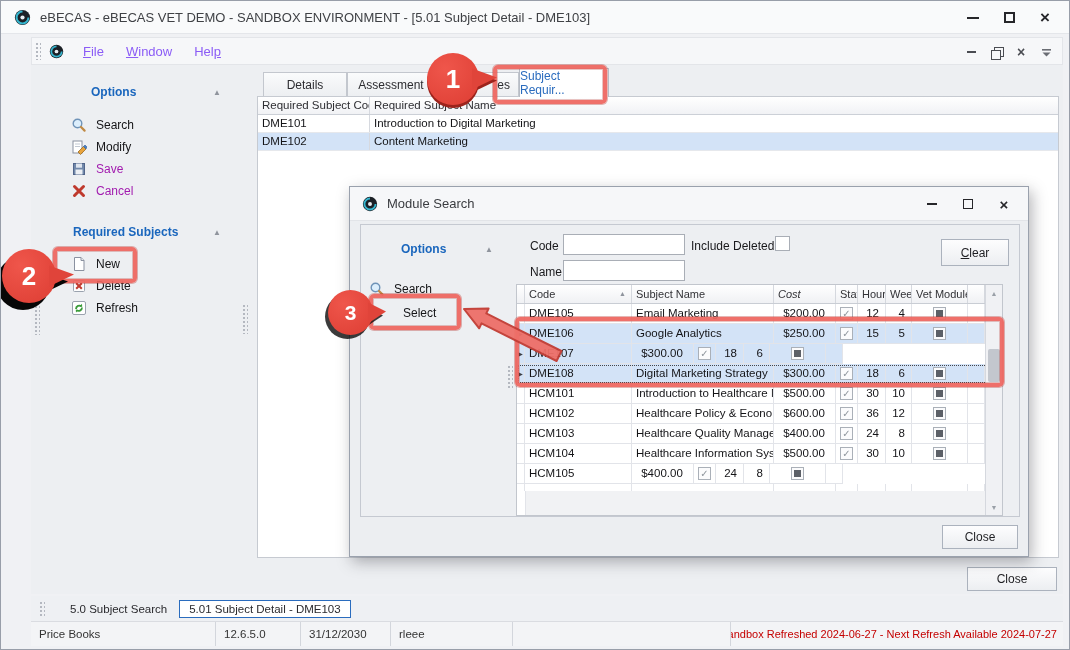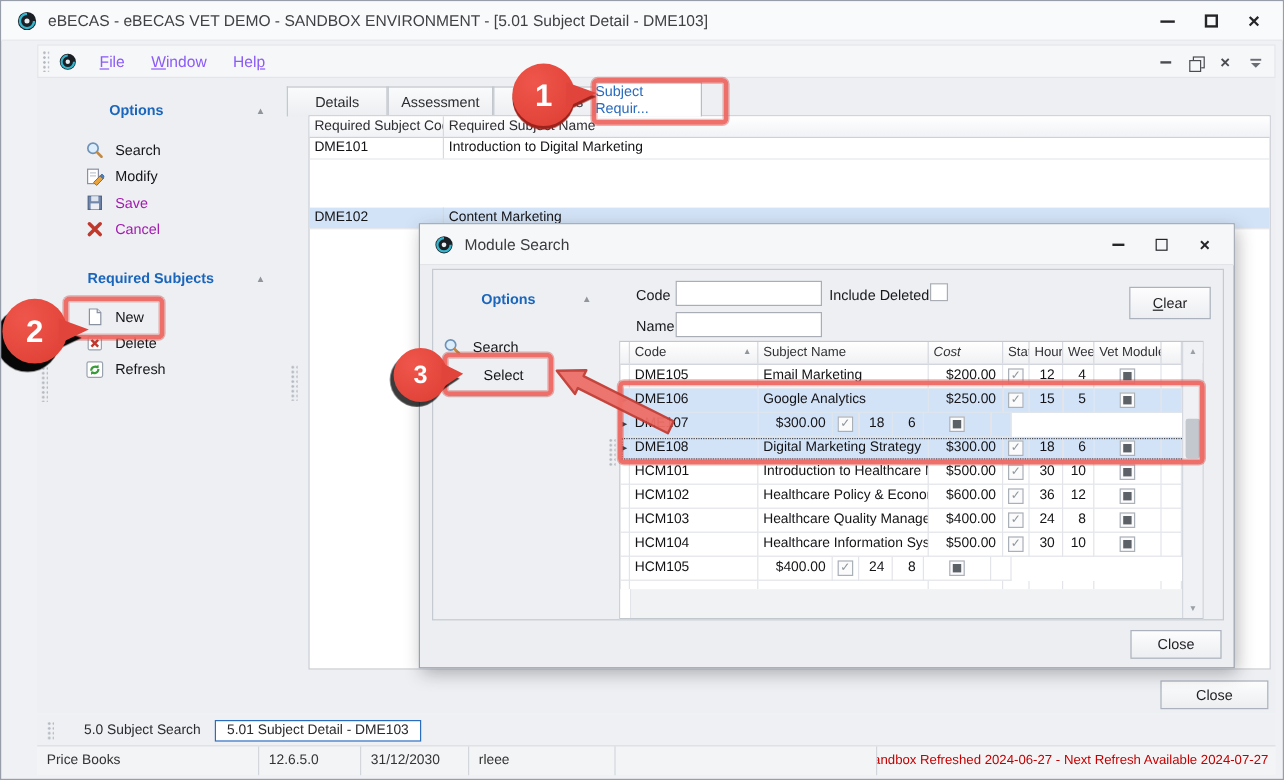--- a/index.html
+++ b/index.html
@@ -36,35 +36,35 @@
 
 
 .side-header { position:absolute; width:130px; display:flex; justify-content:space-between; align-items:center; font-size:12px; font-weight:bold; color:#1a66bd; }
 .side-arrow { color:#8f949d; font-size:8px; }
 .side-items { position:absolute; display:flex; flex-direction:column; gap:3px; }
 .side-item { display:flex; align-items:center; gap:9px; height:19px; font-size:12px; color:#151518; white-space:nowrap; }
 .side-item.disabled { color:#a21caf; }
 .side-item svg { flex:0 0 16px; }
 
 
-.tabs { position:absolute; left:208px; top:3px; display:flex; align-items:flex-end; height:29px; }
+.tabs { position:absolute; left:232px; top:3px; display:flex; align-items:flex-end; height:29px; }
 .tab { height:25px; display:flex; align-items:center; justify-content:center; font-size:12px; color:#2c2c30; background:linear-gradient(#fafbfc,#eceef1); border:1px solid #c3c7ce; border-bottom:none; }
 .tab.selected { height:29px; background:#fff; color:#2a6cbe; border:1px solid #b7bcc5; border-bottom:none; position:relative; z-index:2; }
 .tab.partial { justify-content:flex-end; padding-right:8px; overflow:hidden; }
 
 .tabpage { position:absolute; left:226px; top:31px; width:802px; height:462px; background:#fff; border:1px solid #c6cad1; }
 
 
 .req-header { display:flex; height:18px; background:linear-gradient(#ffffff,#f1f2f5); border-bottom:1px solid #ccd0d7; font-size:11.5px; color:#2e2e32; }
 .req-header > div { padding:2px 0 0 4px; overflow:hidden; white-space:nowrap; }
 .req-c1 { width:112px; border-right:1px solid #d6d9df; flex:none; }
 .req-c2 { flex:1; }
 .req-row { display:flex; height:18px; font-size:11.5px; color:#141417; border-bottom:1px solid #e6e8ec; }
 .req-row > div { padding:2px 0 0 4px; overflow:hidden; white-space:nowrap; }
-.req-row.selected { background:#d3e3f7;margin-top:40px; }
+.req-row.selected { background:#d3e3f7; }
 
 
 .btn { background:linear-gradient(#fdfdfe,#eceef1); border:1px solid #abb2bd; font-size:12px; color:#1f1f23; display:flex; align-items:center; justify-content:center; }
 
 
 .bottomtabs { position:absolute; left:30px; top:595px; width:1032px; height:25px; background:#eef0f3; display:flex; align-items:center; }
 .btab-plain { margin-left:25px; font-size:11.5px; color:#2a2a2e; }
 .btab-active { margin-left:12px; font-size:11.5px; color:#2a2a2e; background:#fff; border:1px solid #2a6cbe; padding:2px 9px; }
 
 
@@ -87,21 +87,21 @@
 
 
 .mtable { position:absolute; left:155px; top:59px; width:487px; height:232px; background:#fff; border:1px solid #c2c6cd; }
 .mt-head { display:flex; height:19px; background:linear-gradient(#ffffff,#f0f1f4); border-bottom:1px solid #c9cdd4; font-size:11px; color:#323236; }
 .mt-head > div { border-right:1px solid #d5d8de; padding:3px 0 0 4px; overflow:hidden; white-space:nowrap; position:relative; }
 .mt-row { display:flex; height:20px; font-size:11.5px; color:#141417; }
 .mt-row > div { border-right:1px solid #e2e4e9; border-bottom:1px solid #e2e4e9; padding:3px 0 0 4px; overflow:hidden; white-space:nowrap; }
 .mt-row.selected > div { background:#d3e3f7; }
 .mt-row.focused { outline:1px dotted #44464c; outline-offset:-2px; }
 .num { text-align:right; padding-right:6px !important; }
-.money { text-align:right; padding-right:5px !important; }
+.money { text-align:center; padding-right:5px !important; }
 .ctr { display:flex; align-items:center; justify-content:center; padding:0 !important; }
 .chk { width:13px; height:13px; border:1px solid #aab0b8; background:#fbfbfc; display:flex; align-items:center; justify-content:center; font-size:10px; color:#8e959c; line-height:1; }
 .vet-sq { width:7px; height:7px; background:#5c6067; }
 .ind { font-size:6px; color:#3c3e44; display:flex; align-items:center; justify-content:center; padding:0 !important; }
 .sortarrow { position:absolute; right:5px; top:5px; font-size:7px; color:#8f949d; }
 .mt-scroll { position:absolute; right:0; top:0; bottom:0; width:17px; background:#f0f1f4; border-left:1px solid #d5d8de; }
 .mt-scroll .sa { position:absolute; left:0; width:16px; height:16px; display:flex; align-items:center; justify-content:center; font-size:7px; color:#9aa0a8; }
 .mt-thumb { position:absolute; left:2px; top:64px; width:12px; height:33px; background:#c3c7ce; border-radius:2px; }
 .mt-filler { position:absolute; left:0; right:17px; bottom:0; height:24px; background:#f1f2f4; }
 .mt-filler::before { content:""; position:absolute; left:0; top:0; bottom:0; width:8px; background:#fff; border-right:1px solid #e2e4e9; }

